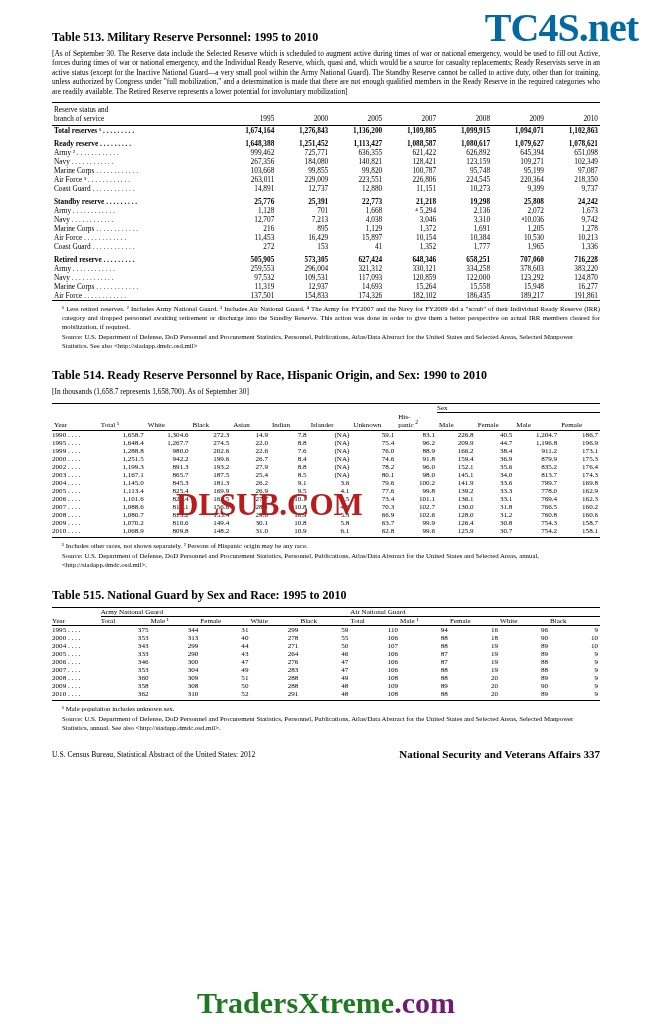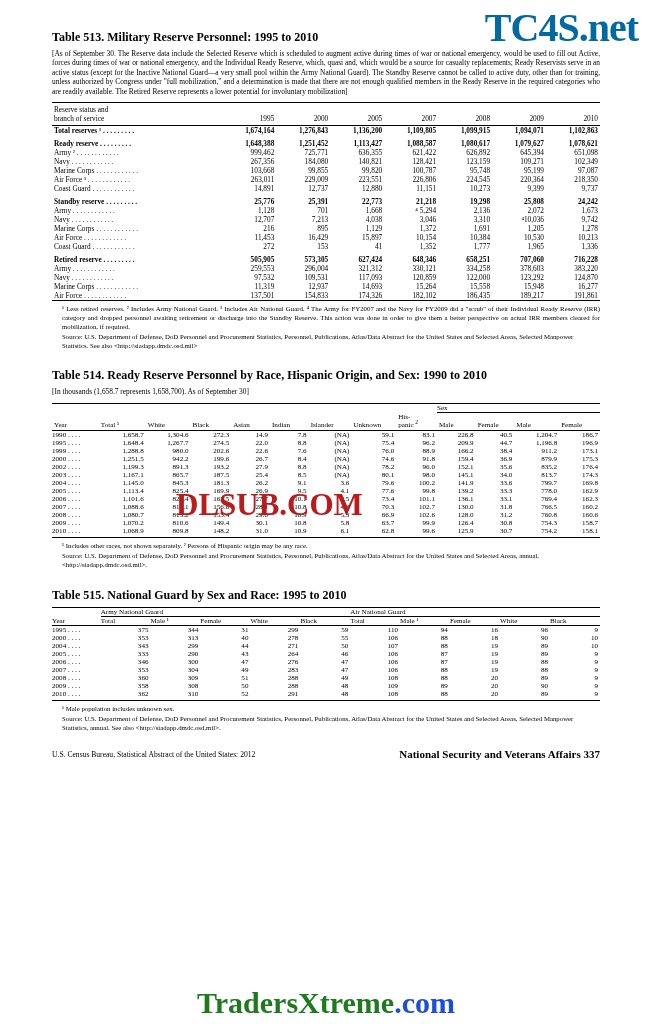--- a/index.html
+++ b/index.html
@@ -10,21 +10,21 @@
     color:#000;
     position:relative;
   }
   .page{width:652px;min-height:1024px;position:relative;padding:0;box-sizing:border-box;}
 
   
   .wm{position:absolute;font-family:"Liberation Serif",serif;font-weight:bold;pointer-events:none;}
   .wm-tc4s{top:4px;right:14px;font-size:40px;color:#0369a1;letter-spacing:-1px;}
   .wm-dlsub{top:487px;left:176px;font-size:31px;color:#b91c1c;letter-spacing:0px;}
   .wm-traders{bottom:4px;left:50%;transform:translateX(-50%);font-size:30px;color:#1f7a1f;}
-  .wm-traders .x{color:#1d4ed8;}
+  .wm-traders .x{color:#701a75;}
 
   .content{padding:0 52px 0 52px;box-sizing:border-box;}
 
   h2.tbl-title{
     font-size:12px;font-weight:bold;margin:0 0 4px 0;line-height:1.25;
     font-family:"Liberation Serif",serif;
   }
   .headnote{
     font-size:7.4px;line-height:1.28;margin:0 0 6px 0;text-align:justify;
   }

